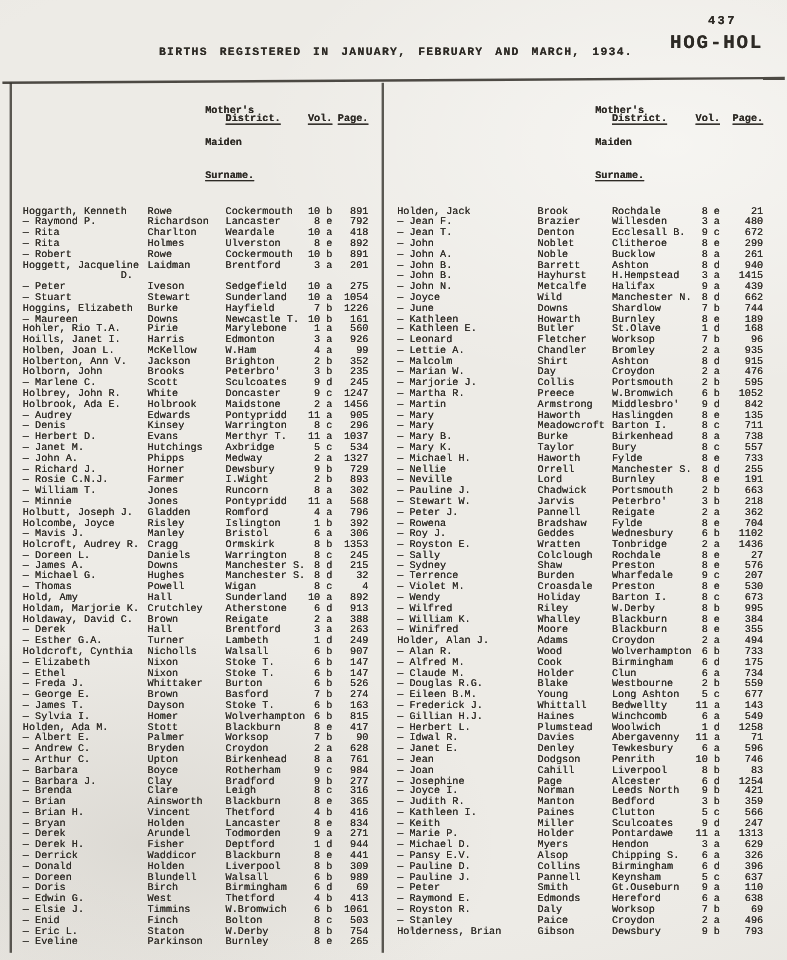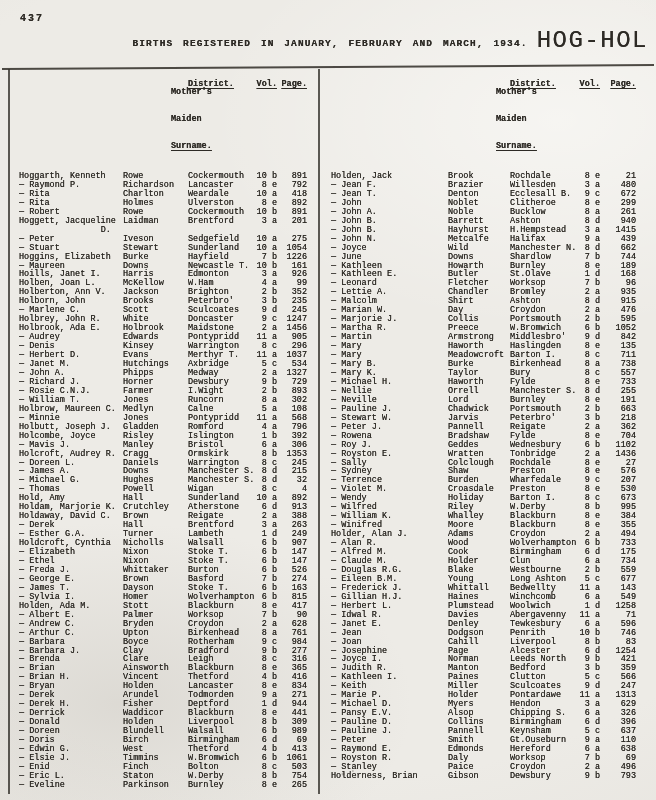--- a/index.html
+++ b/index.html
@@ -14,30 +14,30 @@
       radial-gradient(ellipse 420px 260px at 18% 88%, rgba(190,186,178,.35), rgba(0,0,0,0) 70%),
       radial-gradient(ellipse 500px 300px at 85% 15%, rgba(255,255,253,.5), rgba(0,0,0,0) 70%),
       radial-gradient(ellipse 900px 700px at 50% 45%, #edebe6 60%, #e2dfd9 100%);
     color:#2d2a25;
     -webkit-font-smoothing:antialiased;
   }
   .ink{ text-shadow:0 0 .4px rgba(45,42,37,.9); }
 
   
   .page-number{
-    position:absolute;top:13px;left:0;width:614px;text-align:left;
-    font-size:10px;letter-spacing:2px;font-weight:bold;padding-left:20px;
+    position:absolute;top:13px;left:0;width:614px;text-align:right;
+    font-size:10px;letter-spacing:2px;font-weight:bold;
   }
   .page-title{
     position:absolute;top:38px;left:0;width:660px;text-align:center;
     font-size:9.5px;font-weight:bold;letter-spacing:1.1px;word-spacing:3px;
   }
   .range-label{
-    position:absolute;top:27px;right:8px;
-    font-size:24px;font-weight:normal;letter-spacing:1.5px;
+    position:absolute;top:27px;right:20px;
+    font-size:16px;font-weight:bold;letter-spacing:1.5px;
   }
 
   
   .rule-top{
     position:absolute;top:66px;left:2px;width:652px;height:2px;
     background:#35322c;transform:rotate(-0.35deg);opacity:.88;
   }
   .vline{position:absolute;top:69px;bottom:6px;background:#35322c;opacity:.8;}
   .vline-left{left:8px;width:2px;}
   .vline-divider{left:318px;width:2px;}
@@ -66,21 +66,21 @@
 
   .col-1 .c-name{width:117px;}
   .col-1 .c-maiden{width:62px;}
   .col-1 .c-district{width:64px;}
   .col-1 .c-vol{width:26px;}
   .col-1 .c-page{width:36px;}
 
   .hdr-row span{display:block;font-size:8.5px;line-height:9px;flex:none;font-weight:bold;}
   .hdr-maiden div{line-height:9px;padding-left:48px;}
   .u{text-decoration:underline;text-underline-offset:2px;}
-  .hdr-mid{padding-top:10px;}
+  .hdr-mid{padding-top:25px;}
 
   
   .smudge{
     position:absolute;left:340px;top:768px;width:16px;height:10px;
     background:radial-gradient(circle 3px at 20% 60%, rgba(60,55,48,.55), rgba(0,0,0,0) 70%),
                radial-gradient(circle 2px at 80% 30%, rgba(60,55,48,.45), rgba(0,0,0,0) 70%);
   }
 </style>
 </head>
 <body>
@@ -175,20 +175,27 @@
             <span class="c-page">1226</span>
           </div>
           <div class="row">
             <span class="c-name">— Maureen</span>
             <span class="c-maiden">Downs</span>
             <span class="c-district">Newcastle T.</span>
             <span class="c-vol">10 b</span>
             <span class="c-page">161</span>
           </div>
           <div class="row">
+            <span class="c-name">Hohler, Rio T.A.</span>
+            <span class="c-maiden">Pirie</span>
+            <span class="c-district">Marylebone</span>
+            <span class="c-vol">1 a</span>
+            <span class="c-page">560</span>
+          </div>
+          <div class="row">
             <span class="c-name">Hoills, Janet I.</span>
             <span class="c-maiden">Harris</span>
             <span class="c-district">Edmonton</span>
             <span class="c-vol">3 a</span>
             <span class="c-page">926</span>
           </div>
           <div class="row">
             <span class="c-name">Holben, Joan L.</span>
             <span class="c-maiden">McKellow</span>
             <span class="c-district">W.Ham</span>
@@ -278,27 +285,20 @@
             <span class="c-district">I.Wight</span>
             <span class="c-vol">2 b</span>
             <span class="c-page">893</span>
           </div>
           <div class="row">
             <span class="c-name">— William T.</span>
             <span class="c-maiden">Jones</span>
             <span class="c-district">Runcorn</span>
             <span class="c-vol">8 a</span>
             <span class="c-page">302</span>
-          </div>
-          <div class="row">
-            <span class="c-name">Holbrow, Maureen C.</span>
-            <span class="c-maiden">Medlyn</span>
-            <span class="c-district">Calne</span>
-            <span class="c-vol">5 a</span>
-            <span class="c-page">108</span>
           </div>
           <div class="row">
             <span class="c-name">— Minnie</span>
             <span class="c-maiden">Jones</span>
             <span class="c-district">Pontypridd</span>
             <span class="c-vol">11 a</span>
             <span class="c-page">568</span>
           </div>
           <div class="row">
             <span class="c-name">Holbutt, Joseph J.</span>

